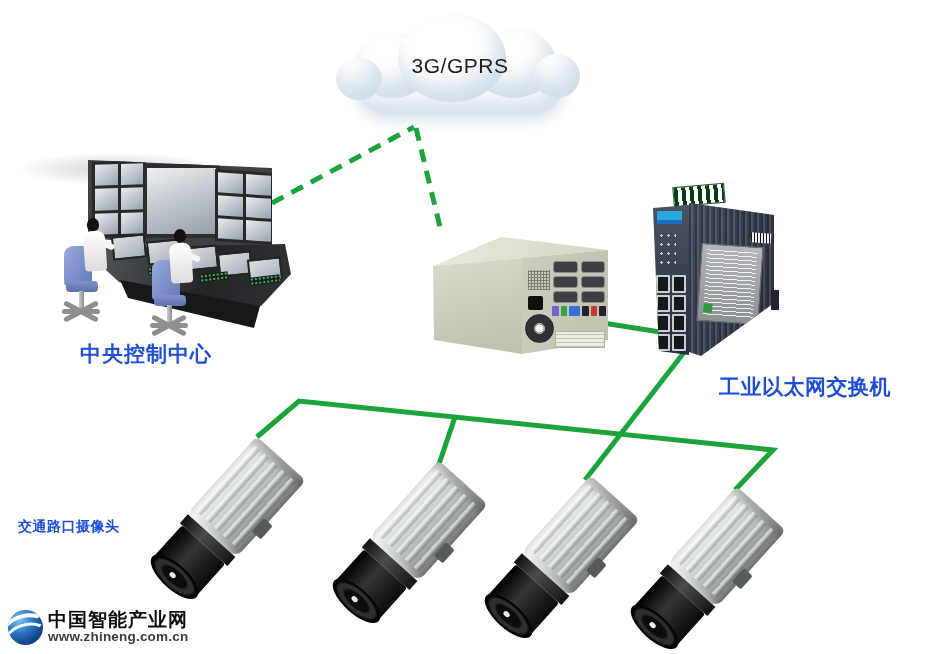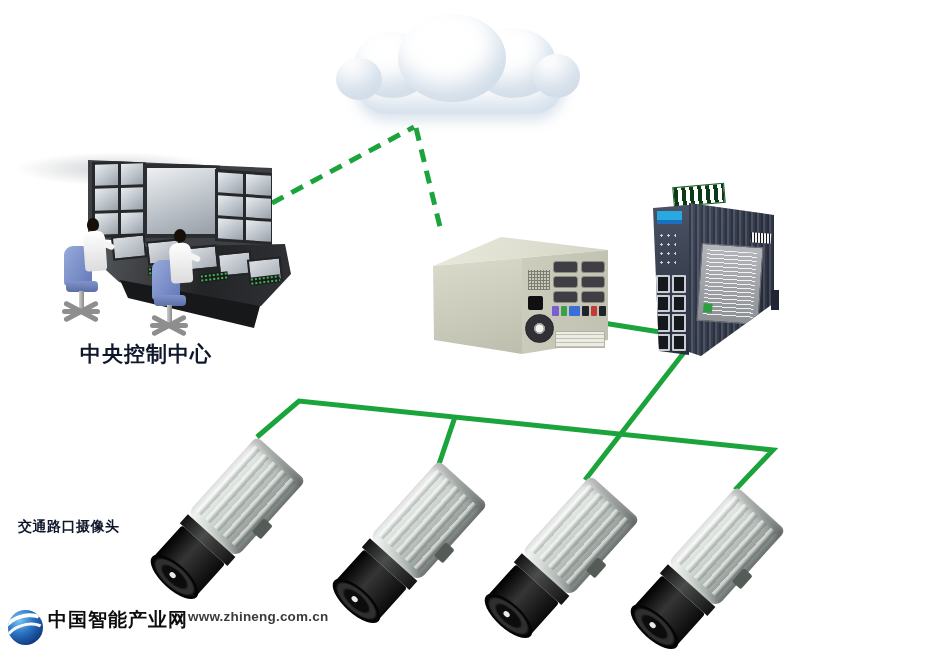--- a/index.html
+++ b/index.html
@@ -19,21 +19,21 @@
     border-radius:40px;box-shadow:0 6px 14px rgba(140,168,198,.35), inset -6px -14px 20px rgba(150,178,205,.4);}
   .cloud .c1{left:58px;top:-2px;width:108px;height:88px;}
   .cloud .c2{left:14px;top:16px;width:78px;height:66px;}
   .cloud .c3{left:132px;top:12px;width:84px;height:70px;}
   .cloud .c4{left:194px;top:38px;width:46px;height:44px;}
   .cloud .c5{left:-4px;top:42px;width:46px;height:42px;}
   .cloud-label{position:absolute;left:0;top:38px;width:100%;text-align:center;
     font-size:21px;color:#1c1c1c;letter-spacing:.5px;}
 
   
-  .node-label{position:absolute;color:#0f172a;font-family:Liberation Sans, sans-serif;
+  .node-label{position:absolute;color:#1d4ed8;font-family:Liberation Sans, sans-serif;
     font-weight:600;white-space:nowrap;}
   .lbl-cc{left:80px;top:340px;font-size:21px;letter-spacing:1px;}
   .lbl-pc{left:466px;top:363px;font-size:24px;letter-spacing:1px;}
   .lbl-sw{left:719px;top:373px;font-size:21px;letter-spacing:.5px;}
   .lbl-cam{left:18px;top:518px;font-size:14px;letter-spacing:.5px;}
 
   
   .control{left:60px;top:148px;width:235px;height:200px;}
   .cc-shadow{left:15px;top:152px;width:205px;height:34px;
     background:radial-gradient(ellipse at center,rgba(120,126,132,.35),rgba(120,126,132,0) 70%);}
@@ -155,21 +155,21 @@
   
   .logo{left:8px;top:610px;display:flex;align-items:flex-start;gap:5px;}
   .logo-globe{position:relative;width:35px;height:35px;border-radius:50%;overflow:hidden;flex:none;
     background:radial-gradient(circle at 32% 28%,#7cc8f2 0%,#2a72c4 40%,#0b2f6e 85%);}
   .logo-globe::before{content:"";position:absolute;left:-9px;top:4px;width:44px;height:30px;
     border-radius:50%;border:4px solid #fff;border-color:#fff transparent transparent transparent;
     transform:rotate(-18deg);}
   .logo-globe::after{content:"";position:absolute;left:-4px;top:13px;width:40px;height:26px;
     border-radius:50%;border:3px solid rgba(255,255,255,.95);
     border-color:rgba(255,255,255,.95) transparent transparent transparent;transform:rotate(-14deg);}
-  .logo-text{display:flex;flex-direction:row;line-height:1.05;}
+  .logo-text{display:flex;flex-direction:column;line-height:1.05;}
   .logo-brand{font-size:19px;font-weight:bold;color:#0d0d0d;letter-spacing:1px;
     font-family:"Liberation Sans","DejaVu Sans",sans-serif;}
   .logo-url{font-size:13.5px;font-weight:bold;color:#3c3c3c;letter-spacing:.2px;}
 </style>
 </head>
 <body>
 
 <div class="canvas">
 
   <svg class="links" width="950" height="654">
@@ -183,20 +183,21 @@
     </g>
   </svg>
 
   <div class="abs cloud">
     <div class="base"></div>
     <div class="puff c2"></div>
     <div class="puff c3"></div>
     <div class="puff c4"></div>
     <div class="puff c5"></div>
     <div class="puff c1"></div>
+    <div class="cloud-label">3G/GPRS</div>
   </div>
 
   <div class="abs cc-shadow"></div>
   <div class="abs control">
     <div class="abs wall">
       <div class="mgrid g-left">
         <div class="cell"></div>
         <div class="cell"></div>
         <div class="cell"></div>
         <div class="cell"></div>
@@ -327,20 +328,21 @@
       <div class="cam-cap"></div>
       <div class="cam-lens"></div>
       <div class="cam-collar"></div>
       <div class="cam-body">
           <div class="cam-tab"></div>
         </div>
     </div>
   </div>
 
   <div class="node-label lbl-cc">中央控制中心</div>
+  <div class="node-label lbl-sw">工业以太网交换机</div>
   <div class="node-label lbl-cam">交通路口摄像头</div>
 
   <div class="abs logo">
     <div class="logo-globe"></div>
     <div class="logo-text">
       <span class="logo-brand">中国智能产业网</span>
       <span class="logo-url">www.zhineng.com.cn</span>
     </div>
   </div>
 

